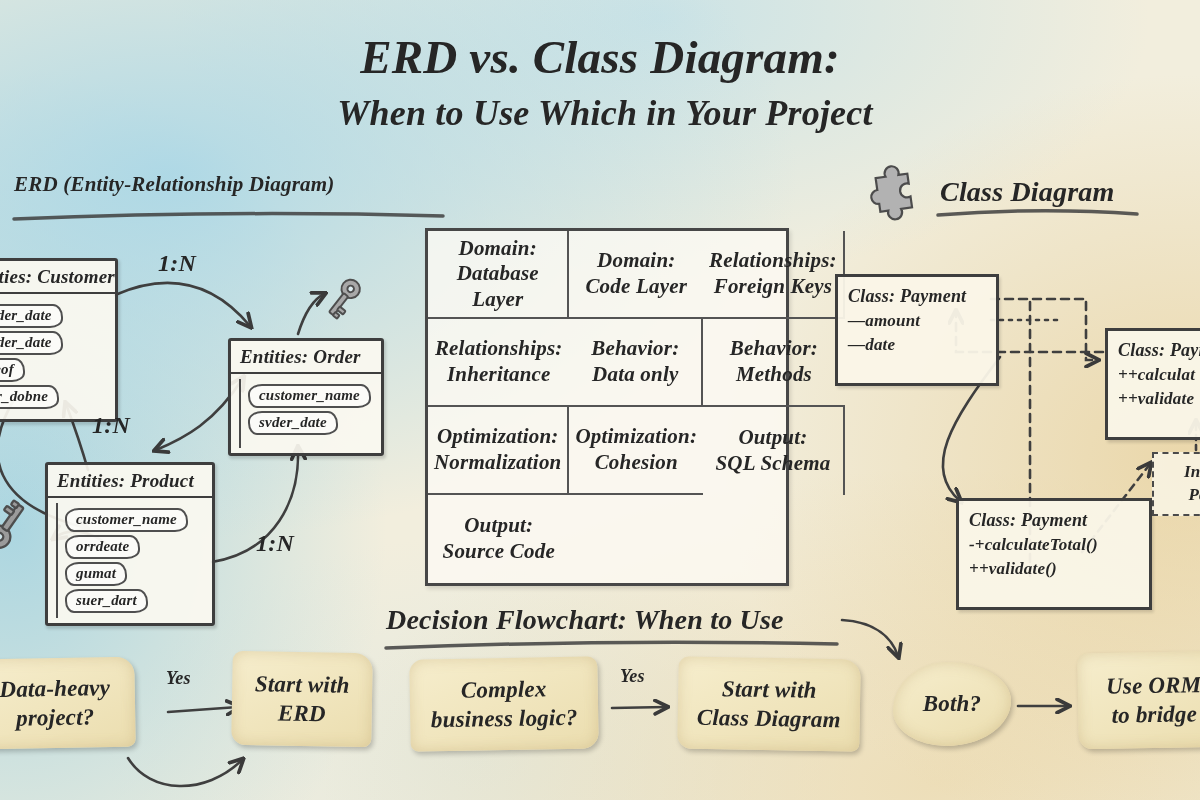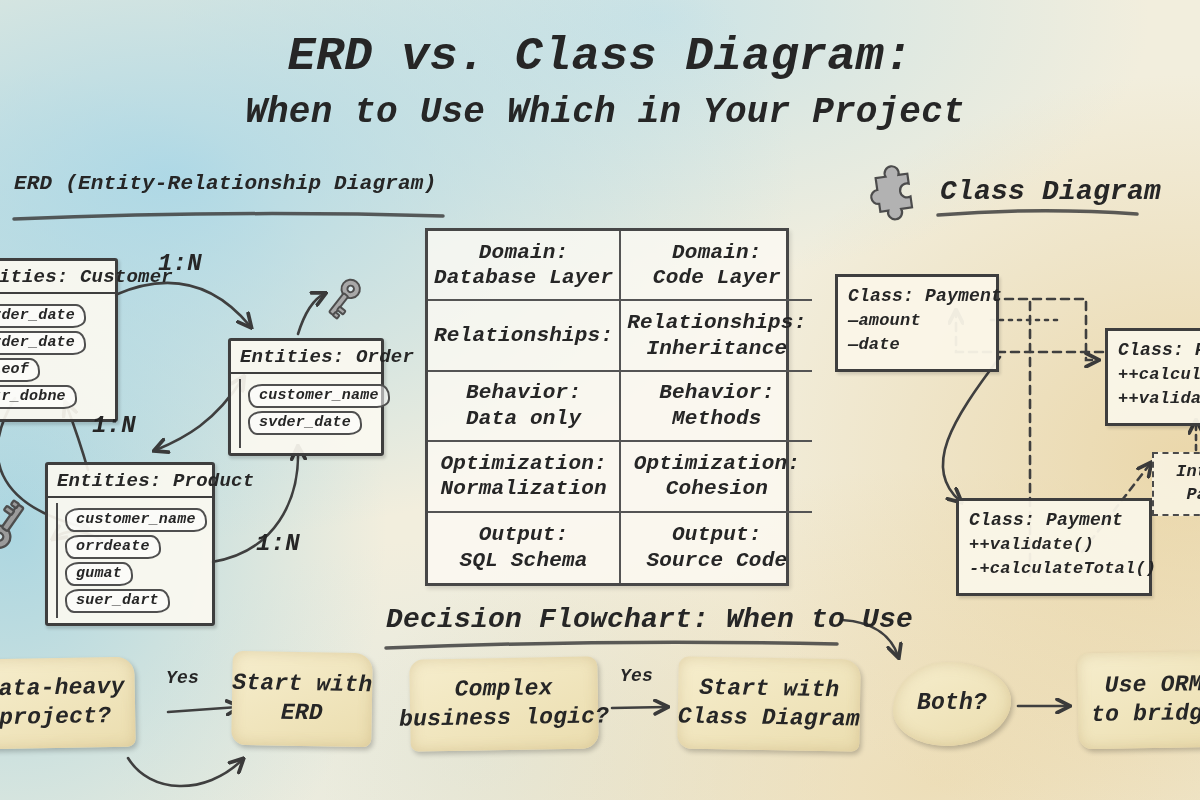--- a/index.html
+++ b/index.html
@@ -1,18 +1,18 @@
 <!DOCTYPE html>
 <html><head>
 <meta charset="utf-8">
 <style>
   html,body{margin:0;padding:0;}
   #canvas{
     position:relative; width:1200px; height:800px; overflow:hidden;
-    font-family:Liberation Mono, monospace; color:#262626;
+    font-family:Liberation Serif, serif; color:#262626;
     background:
       radial-gradient(ellipse 900px 520px at 14% 22%, rgba(164,213,231,0.85), rgba(164,213,231,0) 70%),
       radial-gradient(ellipse 700px 380px at 55% 2%, rgba(178,220,236,0.6), rgba(178,220,236,0) 70%),
       radial-gradient(ellipse 520px 640px at 1% 66%, rgba(148,206,226,0.75), rgba(148,206,226,0) 72%),
       radial-gradient(ellipse 620px 520px at 99% 58%, rgba(228,196,128,0.55), rgba(228,196,128,0) 75%),
       radial-gradient(ellipse 820px 420px at 78% 98%, rgba(232,206,148,0.5), rgba(232,206,148,0) 75%),
       radial-gradient(ellipse 500px 300px at 40% 95%, rgba(210,226,224,0.4), rgba(210,226,224,0) 75%),
       #f2eedd;
   }
   .hand{font-weight:700; font-style:italic; letter-spacing:0.2px;}
@@ -25,29 +25,29 @@
   .entity-box{position:absolute; background:rgba(251,249,240,0.92); border:3px solid #3e3e3e;
     border-radius:3px; box-shadow:1.5px 2.5px 3px rgba(0,0,0,0.15);}
   .entity-header{font-size:19px; padding:5px 9px 4px; border-bottom:2.5px solid #3e3e3e; white-space:nowrap;}
   .entity-attrs{margin:5px 0 5px 8px; padding:2px 6px 2px 7px; border-left:2px solid #4a4a4a;}
   .attr-pill{display:table; border:2px solid #4f4f4f; background:rgba(255,255,255,0.55);
     border-radius:14px 10px 13px 9px / 10px 13px 9px 12px;
     padding:1px 9px 2px; font-size:15px; margin:3px 0; white-space:nowrap;}
 
   
   .class-box{position:absolute; background:rgba(250,246,232,0.95); border:3px solid #3e3e3e;
-    padding:7px 10px 12px; font-size:17px; line-height:1.4; box-shadow:1.5px 2.5px 3px rgba(0,0,0,0.15); white-space:nowrap;}
+    padding:7px 10px 26px; font-size:17px; line-height:1.4; box-shadow:1.5px 2.5px 3px rgba(0,0,0,0.15); white-space:nowrap;}
   .class-box .cname{font-size:18px;}
   .iface-box{position:absolute; border:2px dashed #4a4a4a; background:rgba(250,246,232,0.8);
     text-align:center; font-size:17px; line-height:1.35; padding:7px 8px; white-space:nowrap;}
 
   
   .cmp-table{position:absolute; left:425px; top:228px; width:358px; height:352px;
     border:3.5px solid #474747; background:rgba(252,250,243,0.78);
-    display:grid; grid-template-columns:1fr 1fr; grid-auto-rows:1fr;
+    display:grid; grid-template-columns:1fr 1fr 1fr; grid-auto-rows:1fr;
     box-shadow:2px 3px 4px rgba(0,0,0,0.12);}
   .tcell{display:flex; flex-direction:column; justify-content:center; align-items:center;
     text-align:center; font-size:21px; line-height:1.22; padding:4px 6px;}
   .tcell.cl{border-right:2.5px solid #545454;}
   .tcell.rb{border-bottom:2.5px solid #545454;}
 
   
   .note{position:absolute; background:linear-gradient(155deg,#f5ecca 10%,#ecdfb2 90%);
     border-radius:10px 18px 8px 14px;
     box-shadow:2px 3px 5px rgba(0,0,0,0.22), inset 0 0 14px rgba(168,138,78,0.28);
@@ -164,20 +164,21 @@
     <div class="tcell cl rb">
       <span>Domain:</span>
       <span>Database Layer</span>
     </div>
     <div class="tcell rb">
       <span>Domain:</span>
       <span>Code Layer</span>
     </div>
     <div class="tcell cl rb">
       <span>Relationships:</span>
+      <span>Foreign Keys</span>
     </div>
     <div class="tcell rb">
       <span>Relationships:</span>
       <span>Inheritance</span>
     </div>
     <div class="tcell cl rb">
       <span>Behavior:</span>
       <span>Data only</span>
     </div>
     <div class="tcell rb">
@@ -216,22 +217,22 @@
   </div>
 
   <div class="class-box hand" style="left:1105px; top:328px; width:130px;">
     <div class="cname">Class: Paym</div>
     <div>++calculat</div>
     <div>++validate</div>
   </div>
 
   <div class="class-box hand" style="left:956px; top:498px; width:170px;">
     <div class="cname">Class: Payment</div>
+    <div>-+calculateTotal()</div>
     <div>++validate()</div>
-    <div>-+calculateTotal()</div>
   </div>
 
   <div class="iface-box hand" style="left:1152px; top:452px; width:80px;">
     <div>Inter</div>
     <div>Pay</div>
   </div>
 
   <div class="abs hand sec-head" style="left:386px; top:604px; font-size:28px;">Decision Flowchart: When to Use</div>
 
   <div class="note hand" style="left:-25px; top:658px; width:160px; height:90px; transform:rotate(-1deg);">

